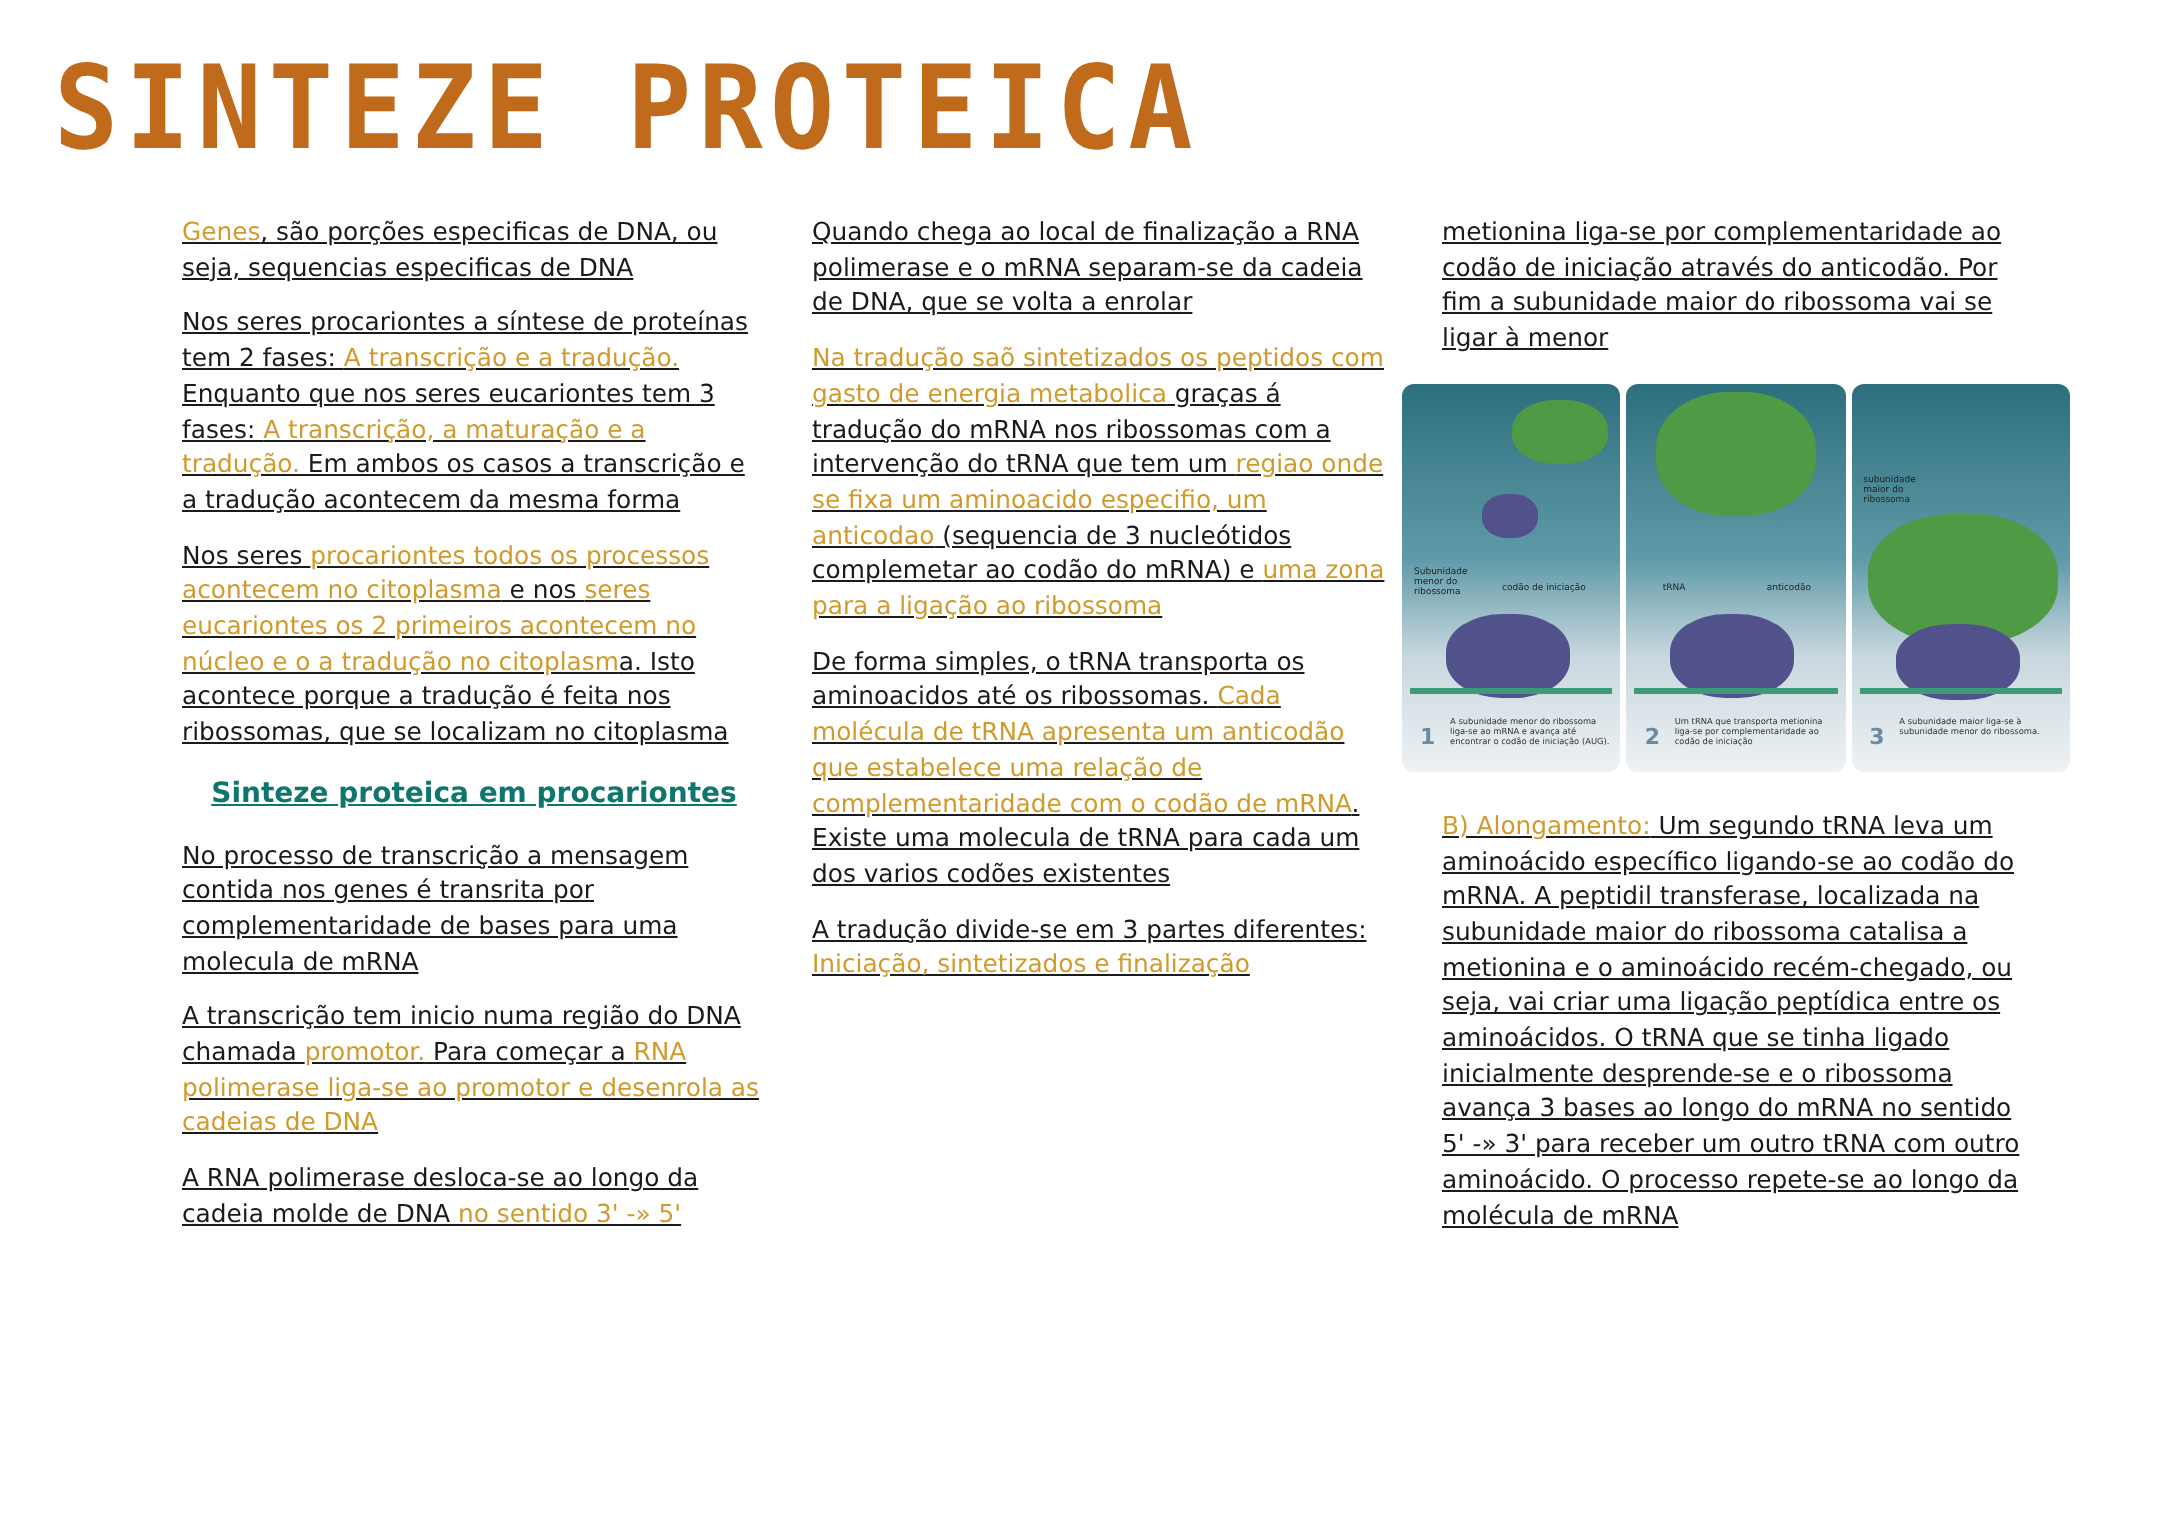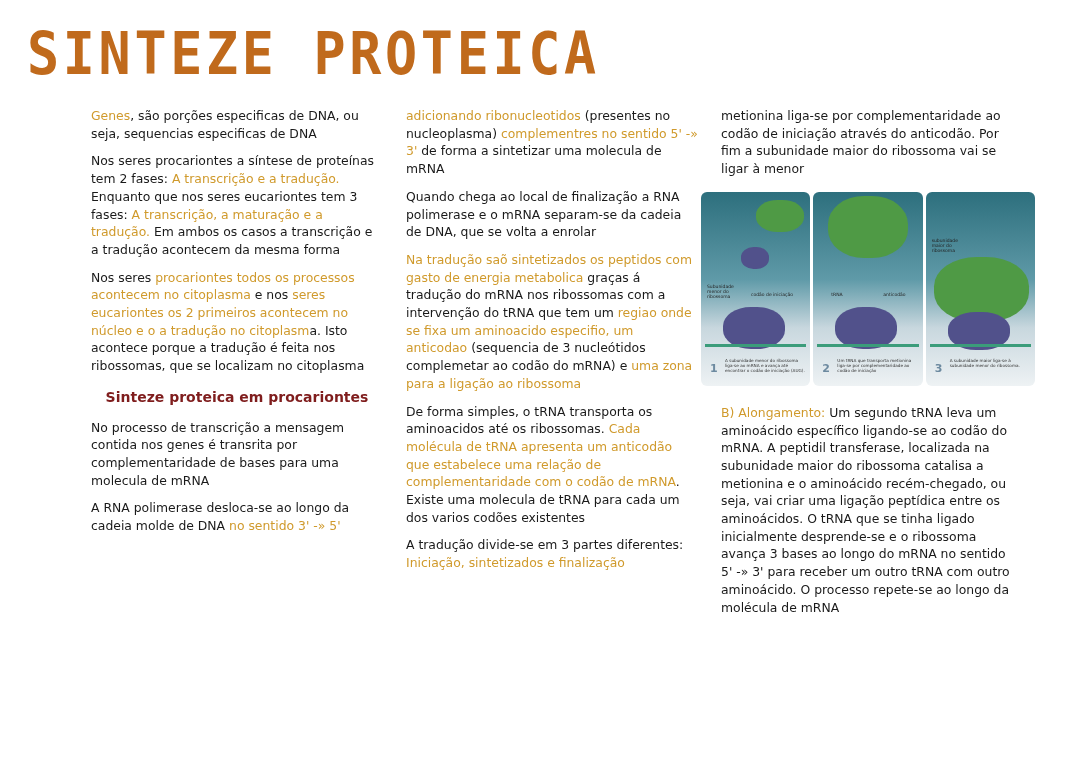--- a/index.html
+++ b/index.html
@@ -3,26 +3,26 @@
 <meta charset="utf-8">
 <style>
   html, body { margin:0; padding:0; background:#ffffff; }
   body { width:1080px; height:763px; position:relative; overflow:hidden;
          font-family:"DejaVu Sans", sans-serif; color:#1a1a1a; }
   .title { position:absolute; left:27px; top:22px; margin:0;
            font-family:"DejaVu Sans Mono", monospace; font-weight:bold;
            font-size:58px; letter-spacing:4px; color:#c06a1c; line-height:64px;
            transform:scaleX(0.92); transform-origin:left top; }
   .col { position:absolute; top:107px; width:292px; font-size:12.4px; line-height:17.7px; }
-  .col p { margin:0 0 10px 0; }
+  .col p { margin:0 0 10px 0;text-decoration:underline; }
   #col1 { left:91px; }
   #col2 { left:406px; }
   #col3 { left:721px; }
   .hl { color:#d09a2c; }
-  .subhead { font-weight:bold; color:#7f1d1d; font-size:14px; text-align:center;
+  .subhead { font-weight:bold; color:#0f766e; font-size:14px; text-align:center;
              margin:14px 0 12px 0 !important; }
   .figure { display:flex; gap:3px; width:334px; height:194px; margin:14px 0 18px -20px; }
   .panel { flex:1; border-radius:6px; position:relative; overflow:hidden;
            background:linear-gradient(#2d6f7d 0%, #5f9aa8 45%, #c8d7de 70%, #eef2f4 100%); }
   .panel .blob-green { position:absolute; border-radius:45%; background:#4f9a45; }
   .panel .blob-blue { position:absolute; border-radius:45%; background:#51518b; }
   .panel .mrna { position:absolute; left:4px; right:4px; height:3px; top:152px; background:#3b9c7a; }
   .panel .num { position:absolute; left:9px; top:168px; font-size:11px; color:#6d8aa0; font-weight:bold; }
   .panel .cap { position:absolute; left:24px; top:166px; right:4px; font-size:4.2px; line-height:5px; color:#333; }
   .panel .lbl { position:absolute; font-size:4.5px; line-height:5px; color:#222; }
@@ -31,25 +31,25 @@
 <body>
 
 <h1 class="title">SINTEZE PROTEICA</h1>
 
 <div class="col" id="col1">
   <p><span class="hl"> Genes</span><span>, são porções especificas de DNA, ou seja, sequencias especificas de DNA</span></p>
   <p><span>Nos seres procariontes a síntese de proteínas tem 2 fases: </span><span class="hl">A transcrição e a tradução.</span><span> Enquanto que nos seres eucariontes tem 3 fases: </span><span class="hl">A transcrição, a maturação e a tradução.</span><span> Em ambos os casos a transcrição e a tradução acontecem da mesma forma</span></p>
   <p><span>Nos seres </span><span class="hl">procariontes todos os processos acontecem no citoplasma</span><span> e nos </span><span class="hl">seres eucariontes os 2 primeiros acontecem no núcleo e o a tradução no citoplasm</span><span>a. Isto acontece porque a tradução é feita nos ribossomas, que se localizam no citoplasma</span></p>
   <p class="subhead">Sinteze proteica em procariontes</p>
   <p><span>No processo de transcrição a mensagem contida nos genes é transrita por complementaridade de bases para uma molecula de mRNA</span></p>
+  <p><span>A transcrição tem inicio numa região do DNA chamada </span><span class="hl">promotor.</span><span> Para começar a </span><span class="hl">RNA polimerase liga-se ao promotor e desenrola as cadeias de DNA</span></p>
   <p><span>A RNA polimerase desloca-se ao longo da cadeia molde de DNA </span><span class="hl">no sentido 3' -» 5'</span></p>
 </div>
 
 <div class="col" id="col2">
-  <p><span class="hl">adicionando ribonucleotidos</span><span> (presentes no nucleoplasma) </span><span class="hl">complementres no sentido 5' -» 3'</span><span> de forma a sintetizar uma molecula de mRNA</span></p>
   <p><span>Quando chega ao local de finalização a RNA polimerase e o mRNA separam-se da cadeia de DNA, que se volta a enrolar</span></p>
   <p><span class="hl">Na tradução saõ sintetizados os peptidos com gasto de energia metabolica</span><span> graças á tradução do mRNA nos ribossomas com a intervenção do tRNA que tem um </span><span class="hl">regiao onde se fixa um aminoacido especifio, um anticodao</span><span> (sequencia de 3 nucleótidos complemetar ao codão do mRNA) e </span><span class="hl">uma zona para a ligação ao ribossoma</span></p>
   <p><span>De forma simples, o tRNA transporta os aminoacidos até os ribossomas. </span><span class="hl">Cada molécula de tRNA apresenta um anticodão que estabelece uma relação de complementaridade com o codão de mRNA</span><span>. Existe uma molecula de tRNA para cada um dos varios codões existentes</span></p>
   <p><span>A tradução divide-se em 3 partes diferentes: </span><span class="hl">Iniciação, sintetizados e finalização</span></p>
 </div>
 
 <div class="col" id="col3">
   <p><span>metionina liga-se por complementaridade ao codão de iniciação através do anticodão. Por fim a subunidade maior do ribossoma vai se ligar à menor</span></p>
 
   <div class="figure">

